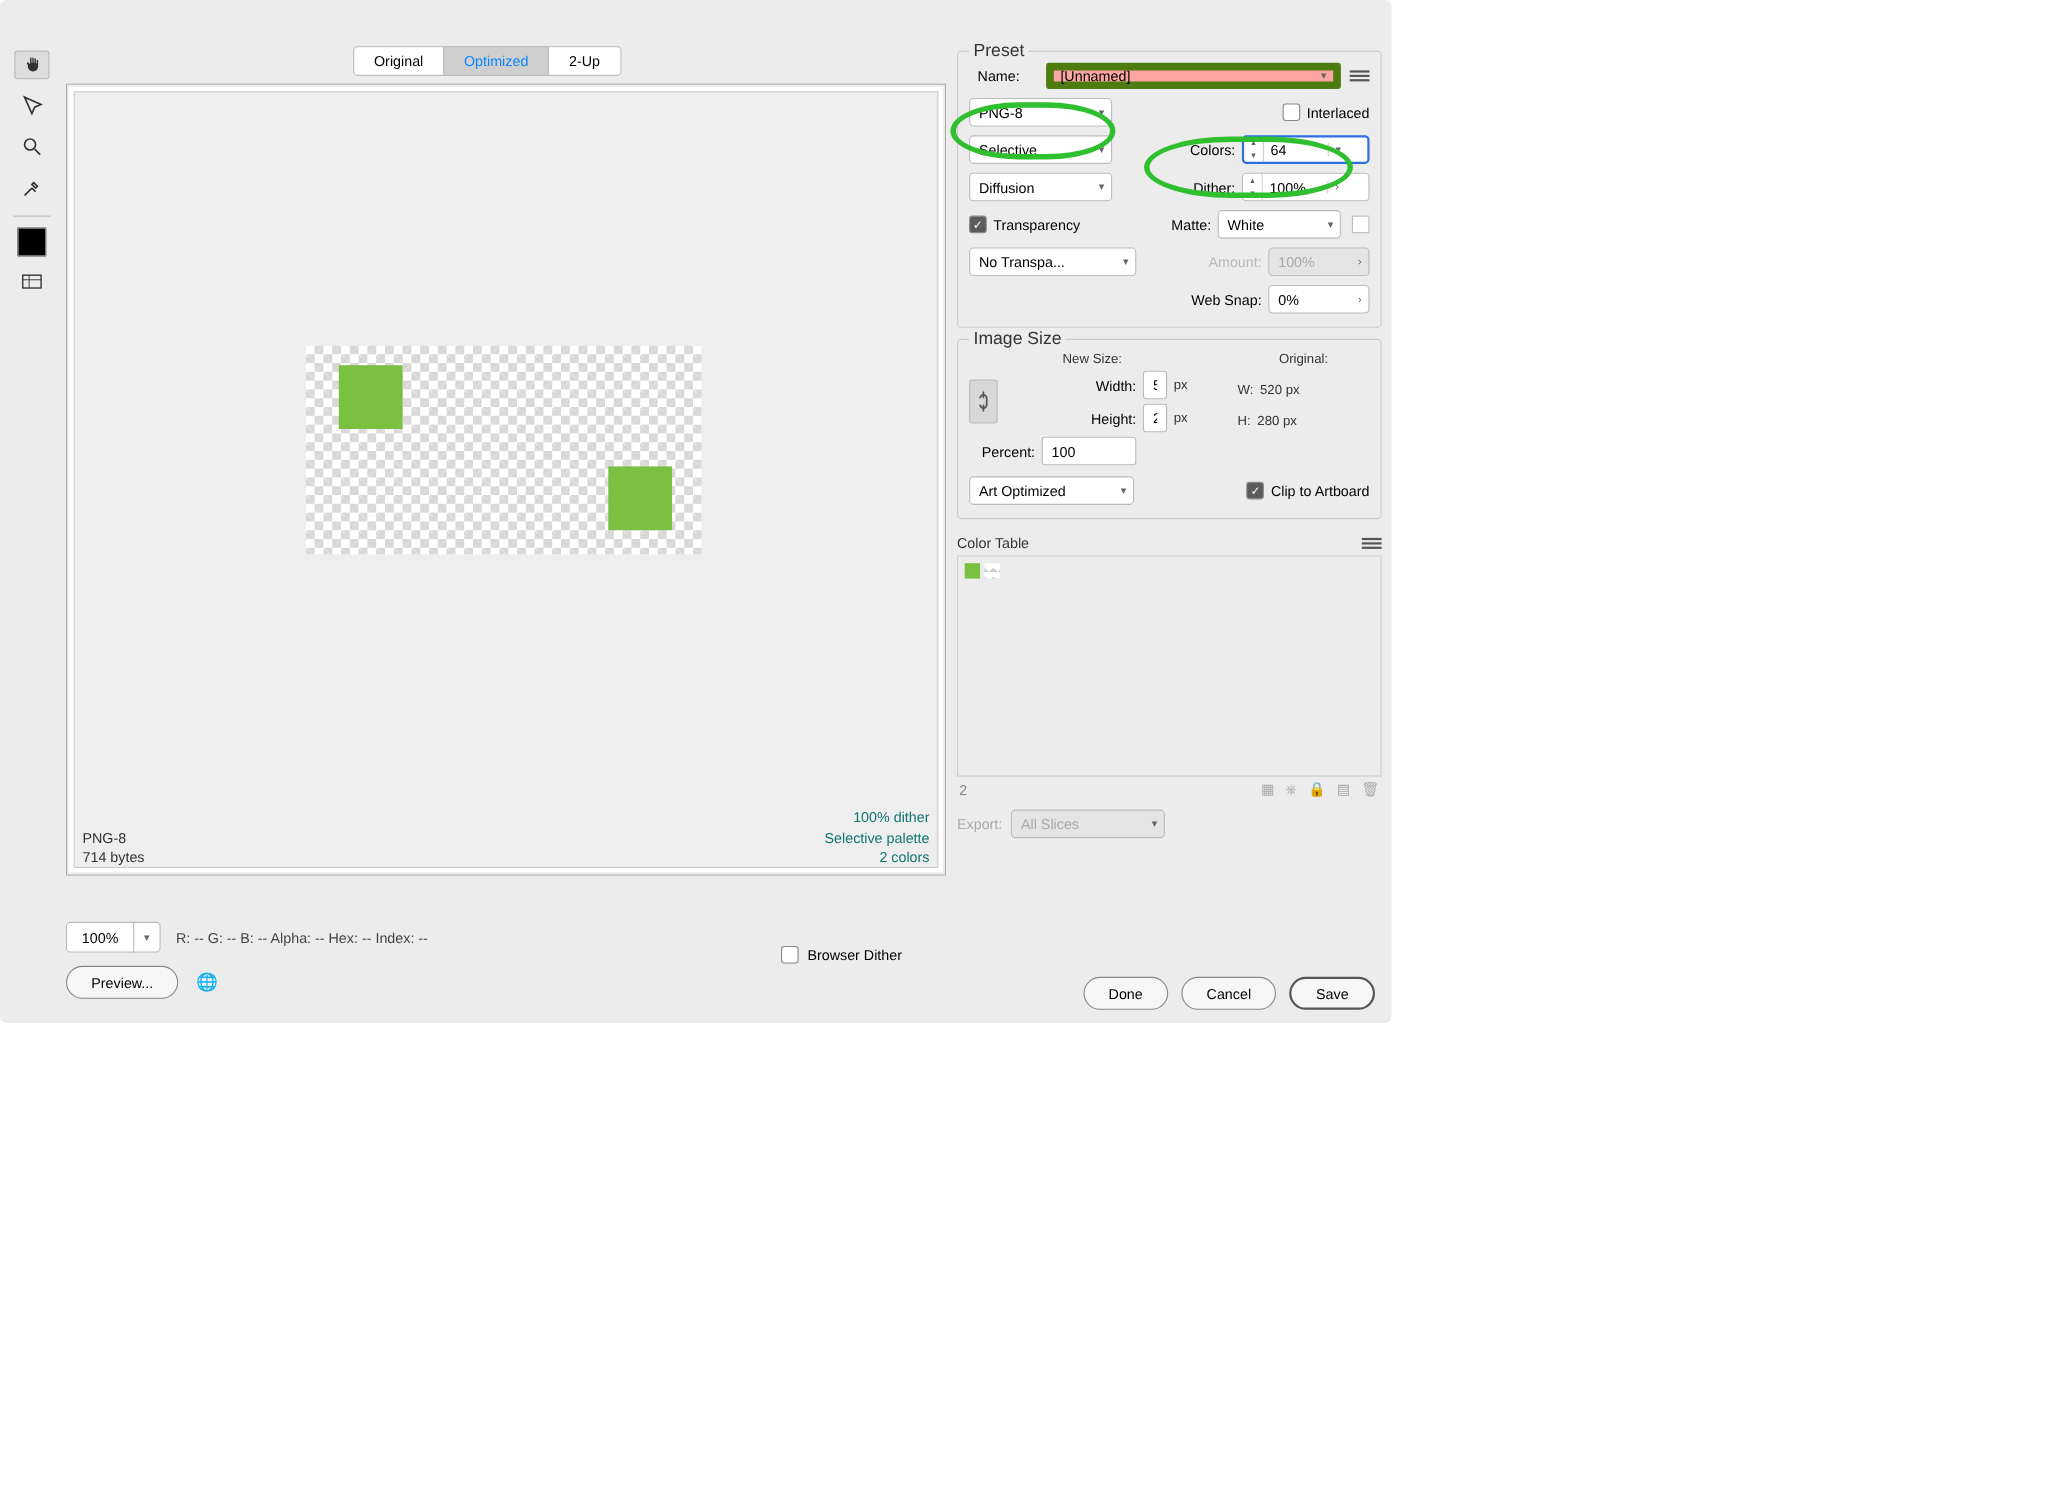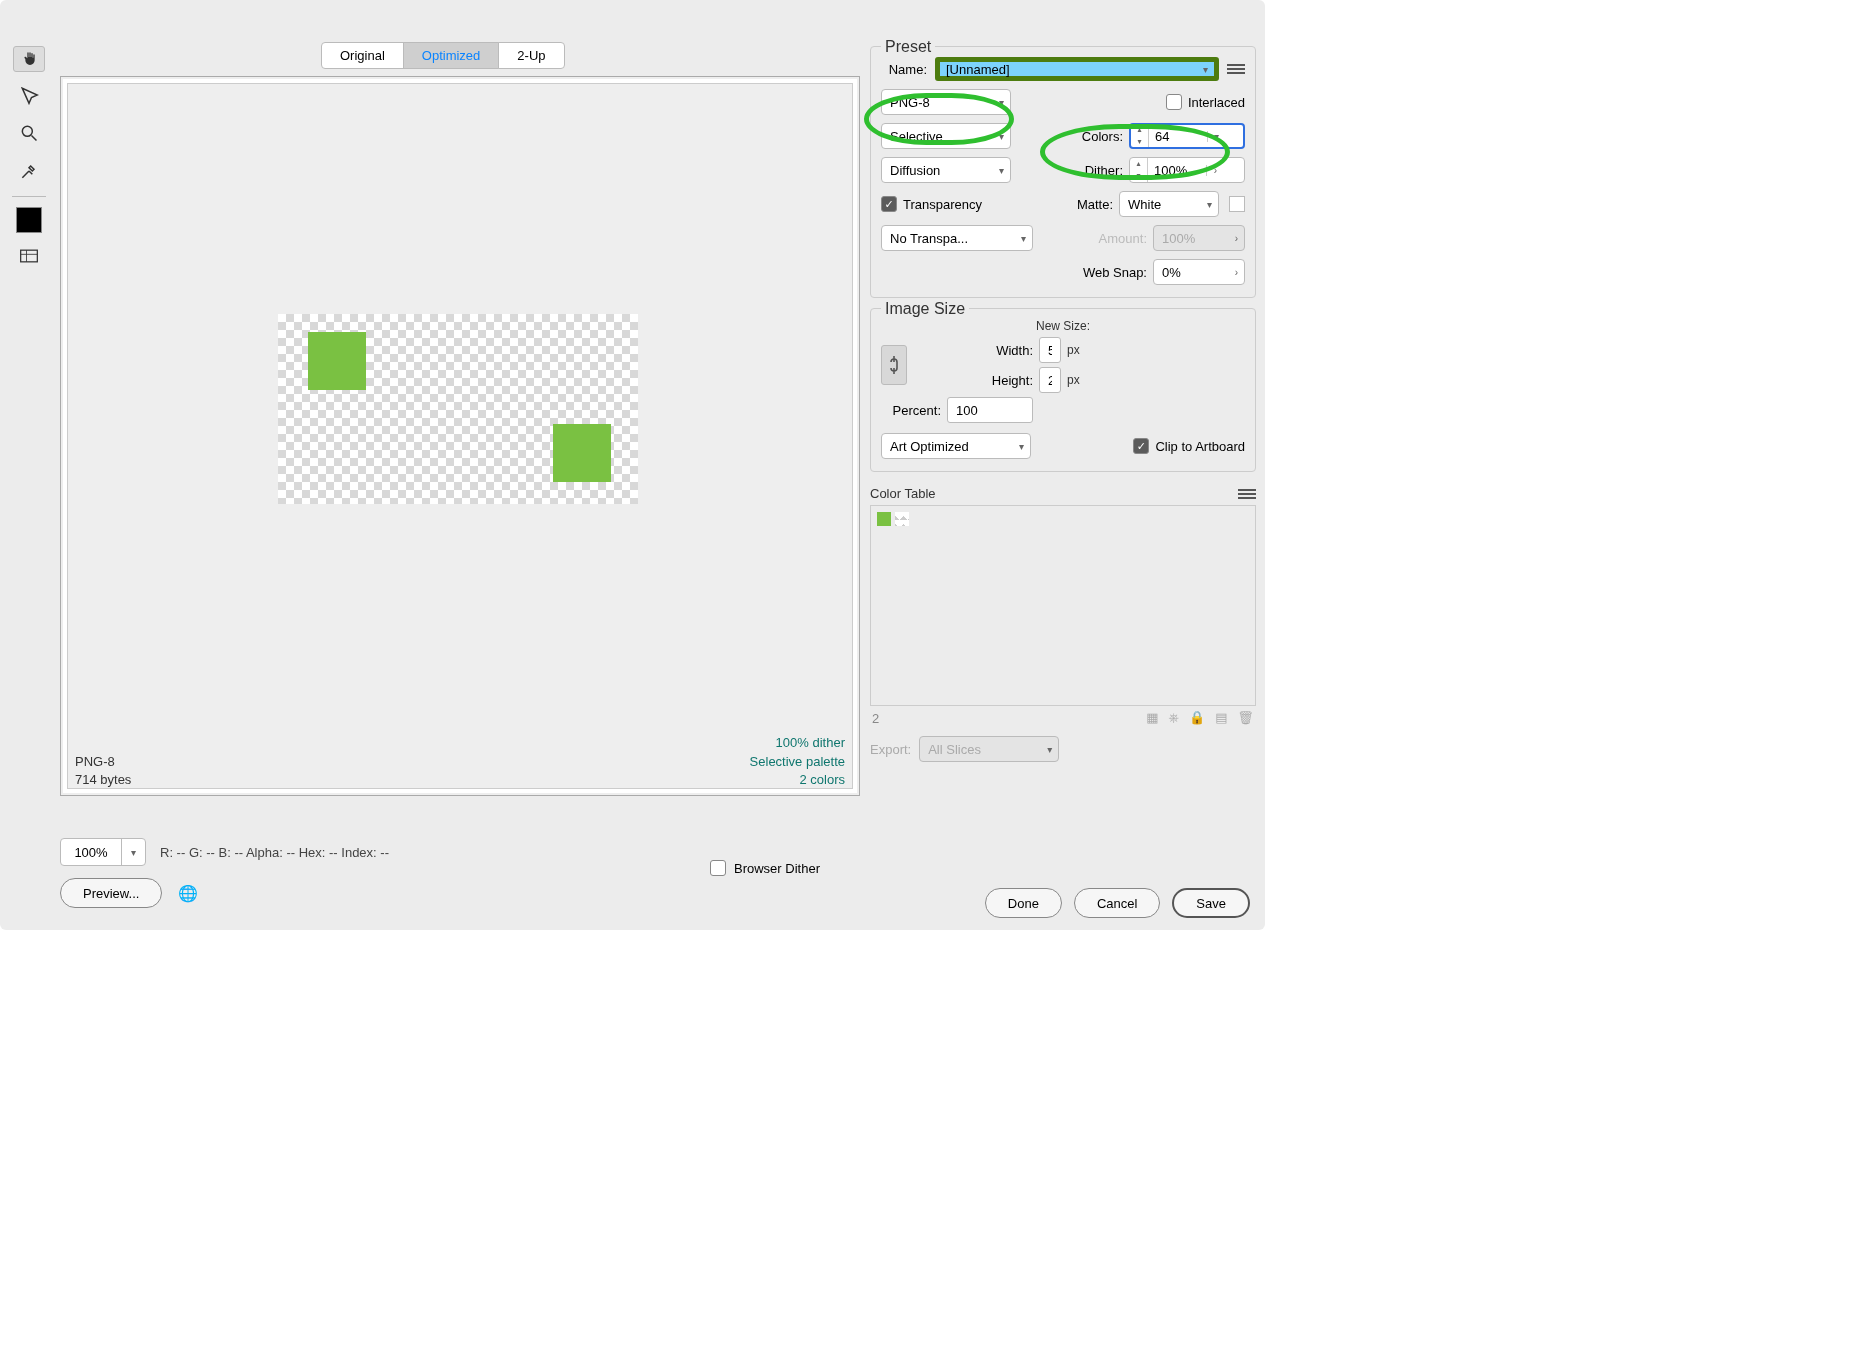--- a/index.html
+++ b/index.html
@@ -58,21 +58,21 @@
   .rpanel { position:absolute; left:870px; top:18px; width:386px; bottom:12px; }
   .grp { border:1px solid #ccc; border-radius:4px; padding:10px 10px 12px 10px; margin-bottom:10px; position:relative; background:#ececec; }
   .grp-title { position:absolute; top:-9px; left:10px; background:#ececec; padding:0 4px; font-size:16px; color:#333; }
   .row { display:flex; align-items:center; gap:6px; margin-top:8px; }
   .row:first-of-type { margin-top:4px; }
   .lbl { text-align:right; }
   .sel { height:26px; border:1px solid #bbb; border-radius:4px; background:#fff; display:flex; align-items:center; justify-content:space-between; padding:0 6px 0 8px; }
   .sel.dis { background:#e4e4e4; color:#aaa; }
   .chev { font-size:10px; color:#666; }
   .nameline { display:flex; align-items:center; gap:8px; margin-bottom:8px; }
-  .nameline .fld { flex:1; height:24px; border:5px solid #4d7c0f; border-radius:3px; background:#7dd3fc; display:flex; align-items:center; padding:0 6px; justify-content:space-between; }
+  .nameline .fld { flex:1; height:24px; border:7px solid #4d7c0f; border-radius:3px; background:#fca5a5; display:flex; align-items:center; padding:0 6px; justify-content:space-between;margin-left:16px; }
   .menu-icon { width:18px; height:14px; display:inline-block; }
   .menu-icon span, .menu-icon::before, .menu-icon::after { content:""; display:block; height:2px; background:#555; margin:2px 0; }
   .stepper { height:26px; display:flex; align-items:center; border:1px solid #bbb; border-radius:4px; background:#fff; overflow:hidden; }
   .stepper .arrows { width:18px; display:flex; flex-direction:column; border-right:1px solid #ccc; }
   .stepper .arrows div { height:12px; font-size:8px; text-align:center; color:#666; line-height:12px; }
   .stepper input { border:none; width:58px; padding:0 6px; }
   .stepper .dd { width:18px; border-left:1px solid #ccc; text-align:center; color:#666; font-size:10px; }
   .highlight { border:2px solid #2f6fe0 !important; }
   .colorsw { width:16px; height:16px; border:1px solid #bbb; background:#fff; margin-left:4px; }
   .txtin { height:26px; border:1px solid #bbb; border-radius:3px; background:#fff; padding:0 6px; display:flex; align-items:center; }
@@ -236,21 +236,21 @@
           </div>
         </div>
 
         <div class="row">
           <div style="width:130px; display:flex; align-items:center; gap:6px;">
             <span class="cbx checked">✓</span>
             <span>Transparency</span>
           </div>
           <div style="flex:1"></div>
           <span class="lbl">Matte:</span>
-          <div class="sel" style="width:100px">
+          <div class="sel" style="width:112px">
             <span>White</span>
             <span class="chev">▾</span>
           </div>
           <span class="colorsw"></span>
         </div>
 
         <div class="row">
           <div class="sel" style="width:152px">
             <span>No Transpa...</span>
             <span class="chev">▾</span>
@@ -295,20 +295,31 @@
                 </div>
               <span class="small">px</span>
               <span class="lbl">Percent:</span>
               <div class="txtin">
                   <input value="100" style="">
                 </div>
               <span></span>
                 <span></span>
             </div>
           </div>
+          <div class="right-col" style="width:120px; padding-top:0;">
+            <div class="small" style="text-align:center">Original:</div>
+            <div style="display:flex; gap:6px; margin-top:10px;">
+                <span class="small">W:</span>
+                <span class="small">520 px</span>
+              </div>
+            <div style="display:flex; gap:6px; margin-top:10px;">
+                <span class="small">H:</span>
+                <span class="small">280 px</span>
+              </div>
+          </div>
         </div>
         <div class="row" style="margin-top:10px;">
           <div class="sel" style="width:150px">
             <span>Art Optimized</span>
             <span class="chev">▾</span>
           </div>
           <div style="flex:1"></div>
           <span class="cbx checked">✓</span>
           <span>Clip to Artboard</span>
         </div>

